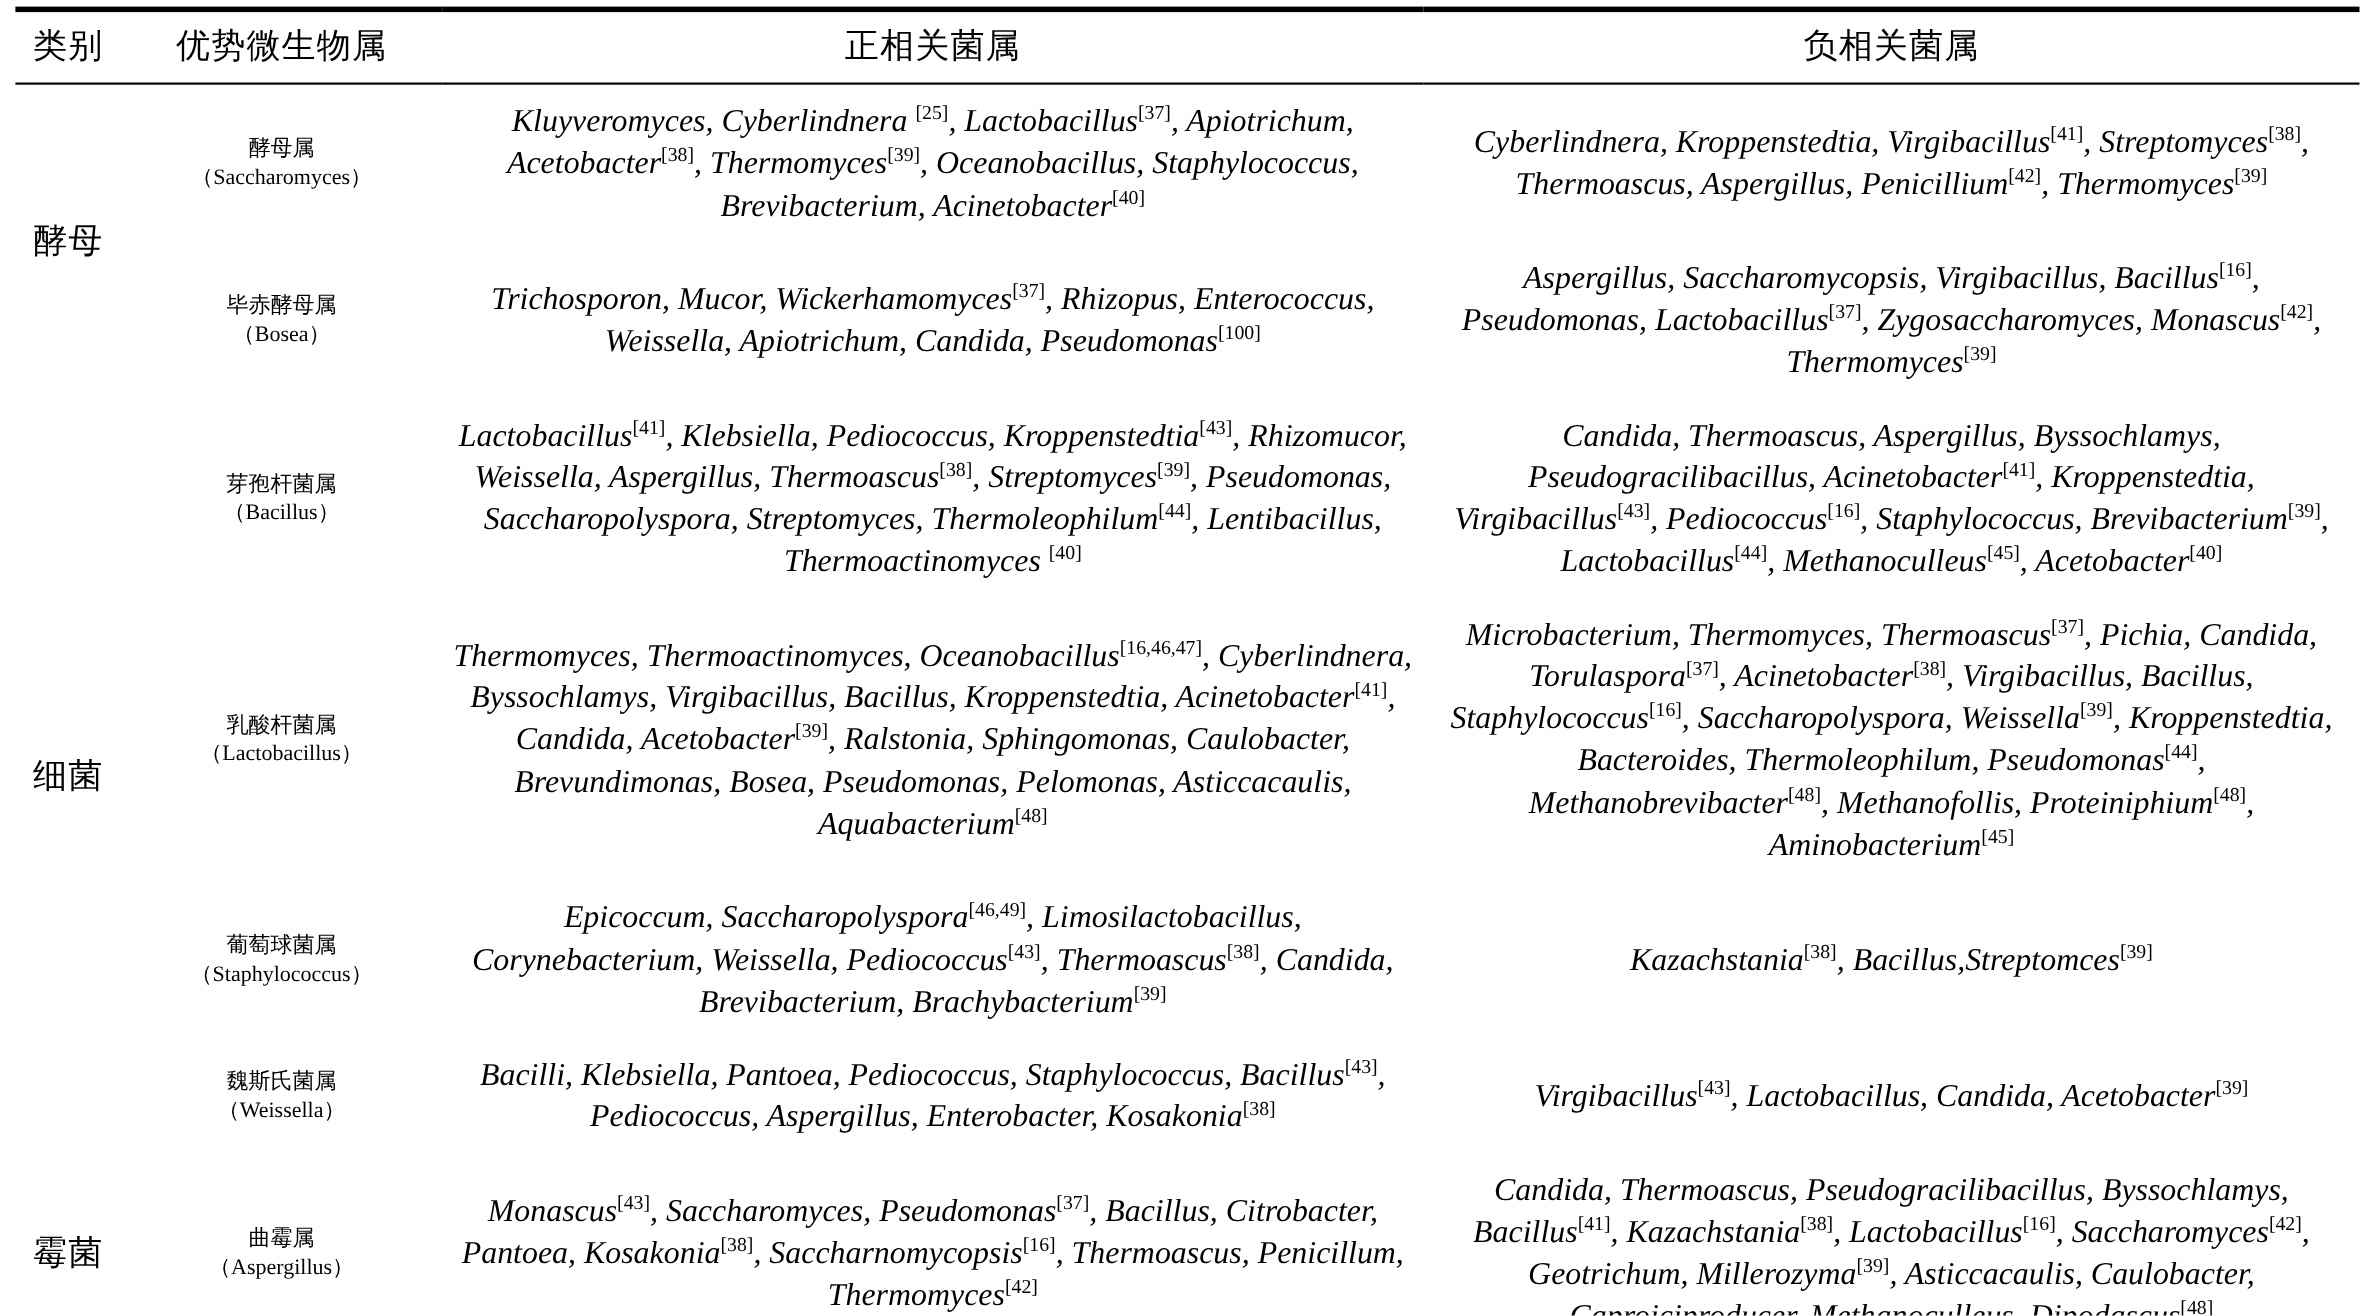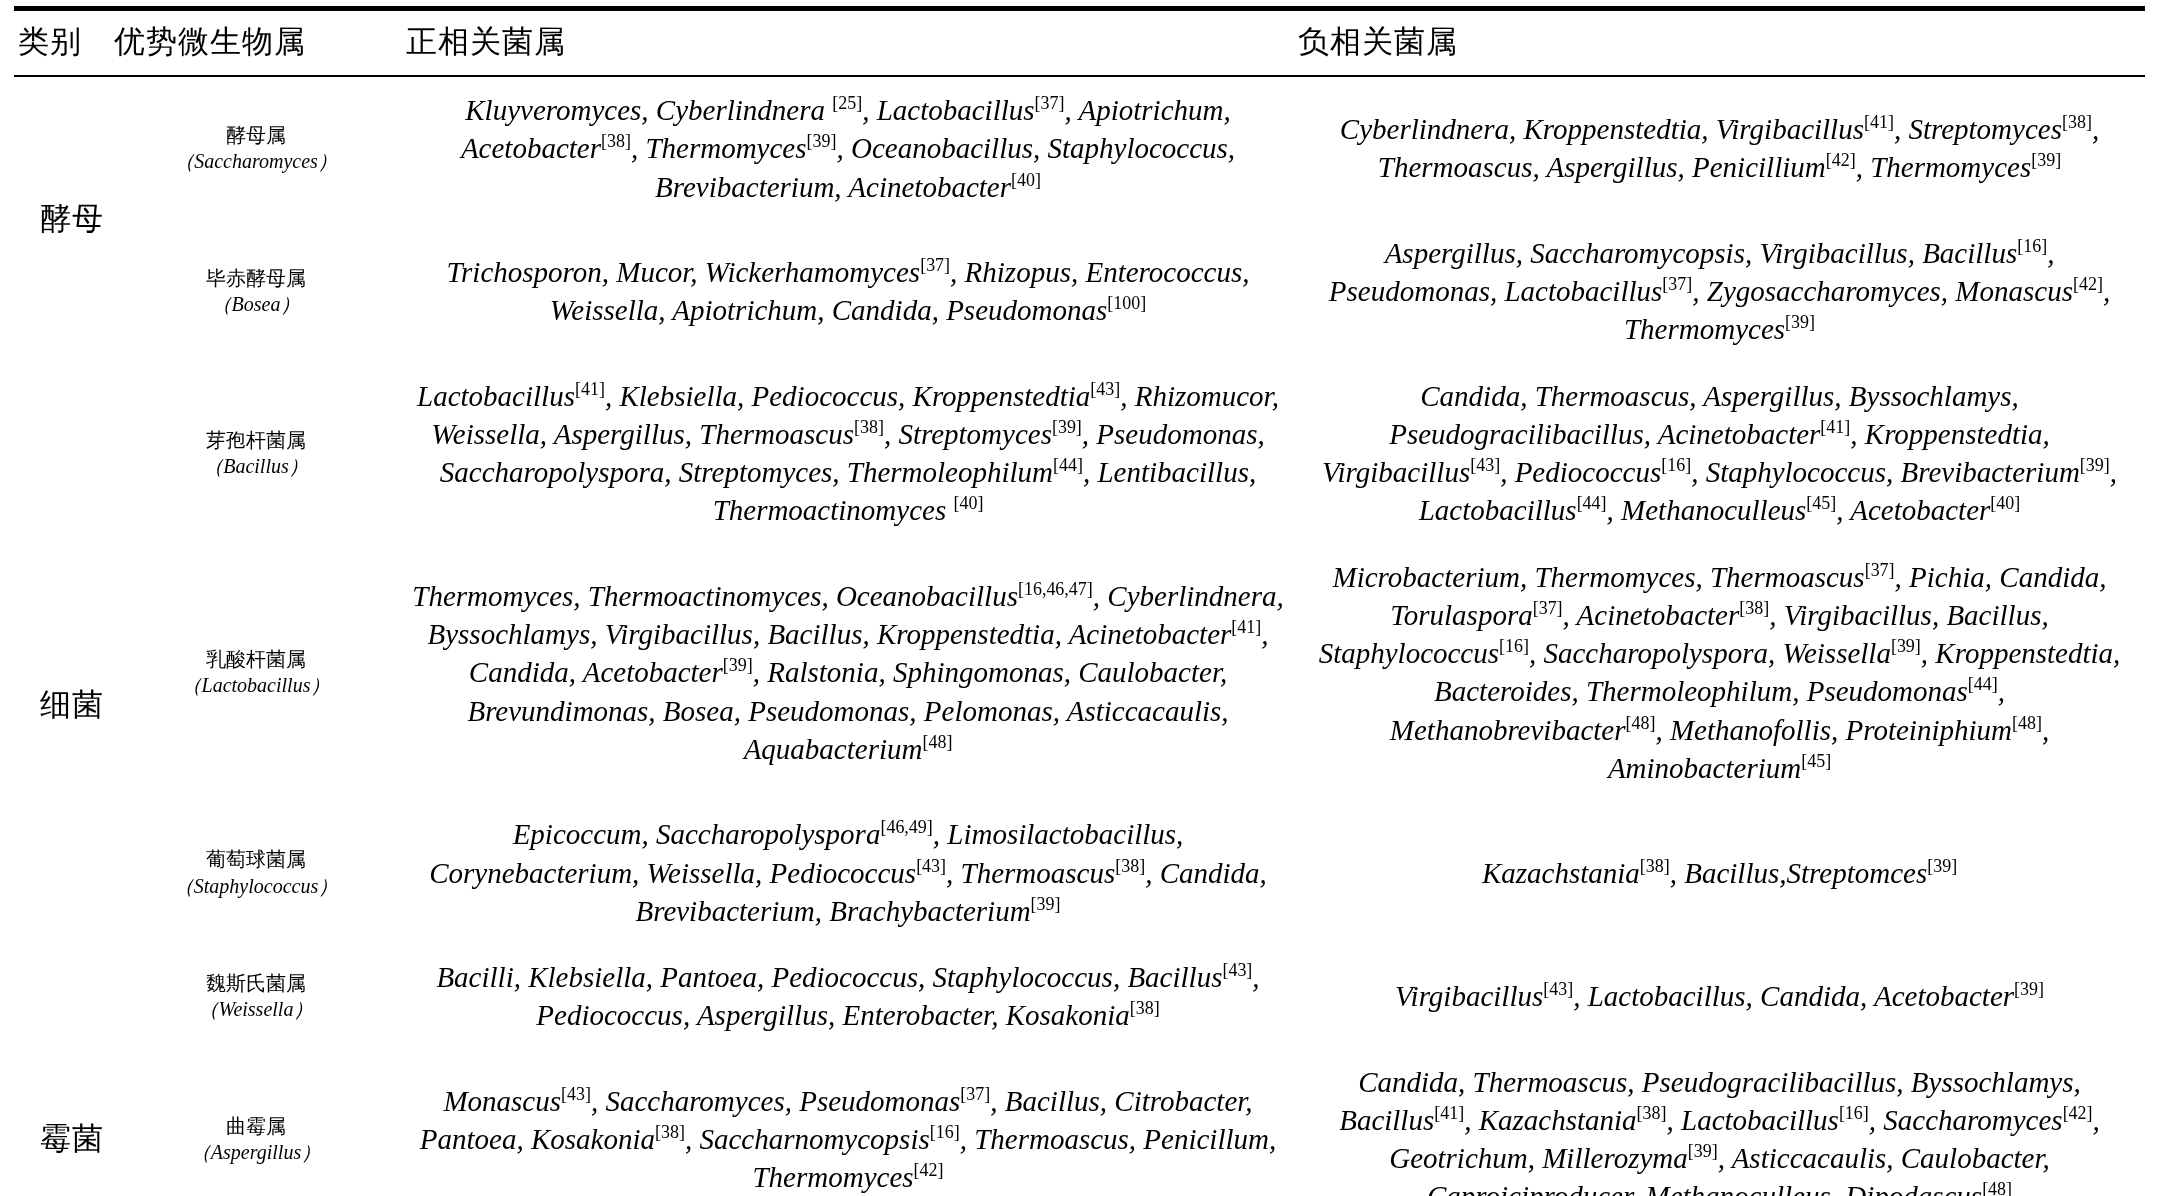--- a/index.html
+++ b/index.html
@@ -22,41 +22,39 @@
     border-collapse: collapse;
     table-layout: fixed;
     border-top: 5px solid #000;
     border-bottom: 5px solid #000;
   }
   thead th {
     font-weight: normal;
     font-size: 31px;
     padding: 10px 4px 12px 4px;
     border-bottom: 2px solid #000;
-    text-align: left;
+    text-align: center;
     vertical-align: middle;
     letter-spacing: 1px;
   }
   tbody td {
     text-align: center;
     vertical-align: middle;
     padding: 14px 6px;
     font-size: 29px;
     line-height: 1.32;
   }
   td.cat-cell {
     font-size: 31px;
     letter-spacing: 1px;
-    text-align: right;
   }
   td.genus-cell {
     font-size: 20px;
   }
   td.genus-cell .genus-latin {
-    font-style: italic;
   }
   td.species-cell {
     font-style: italic;
   }
   td.species-cell sup, td.genus-cell sup {
     font-style: normal;
     font-size: 0.62em;
     line-height: 0;
     vertical-align: super;
   }

